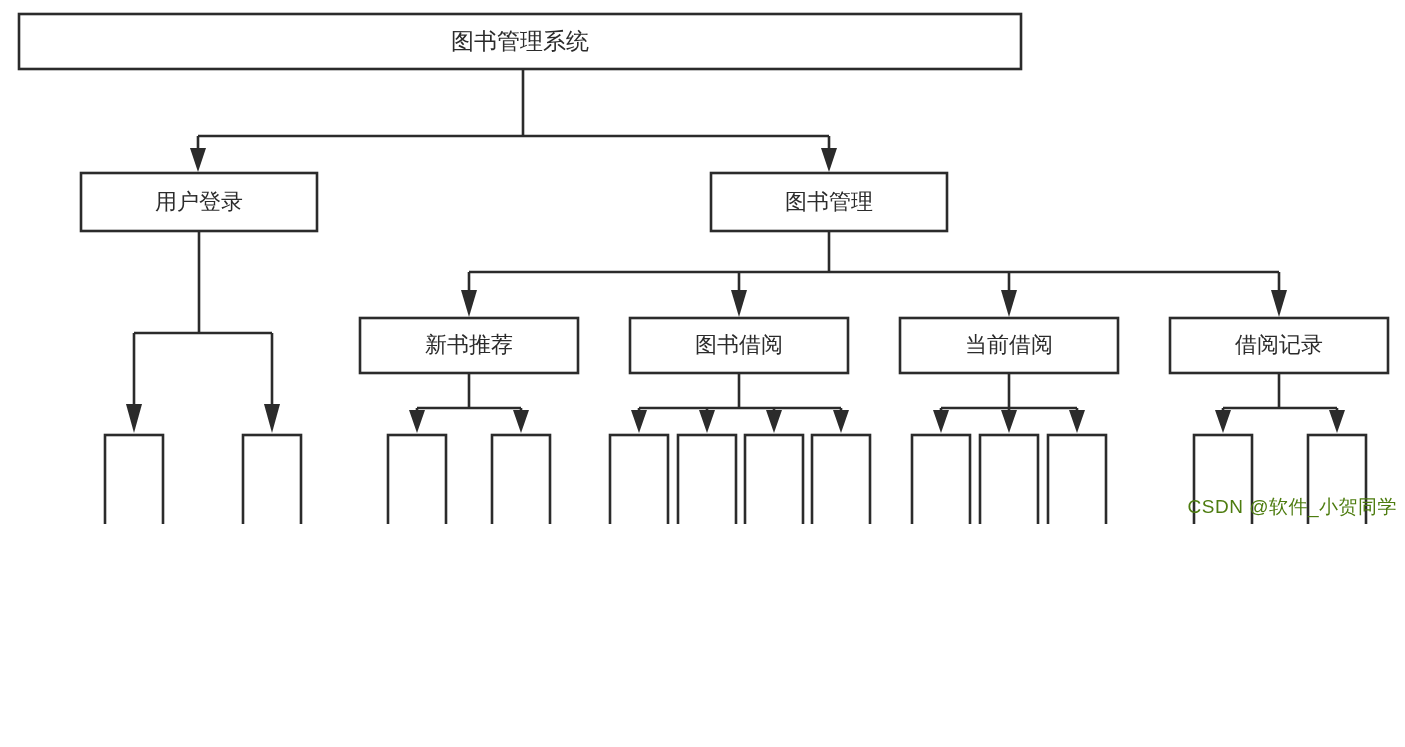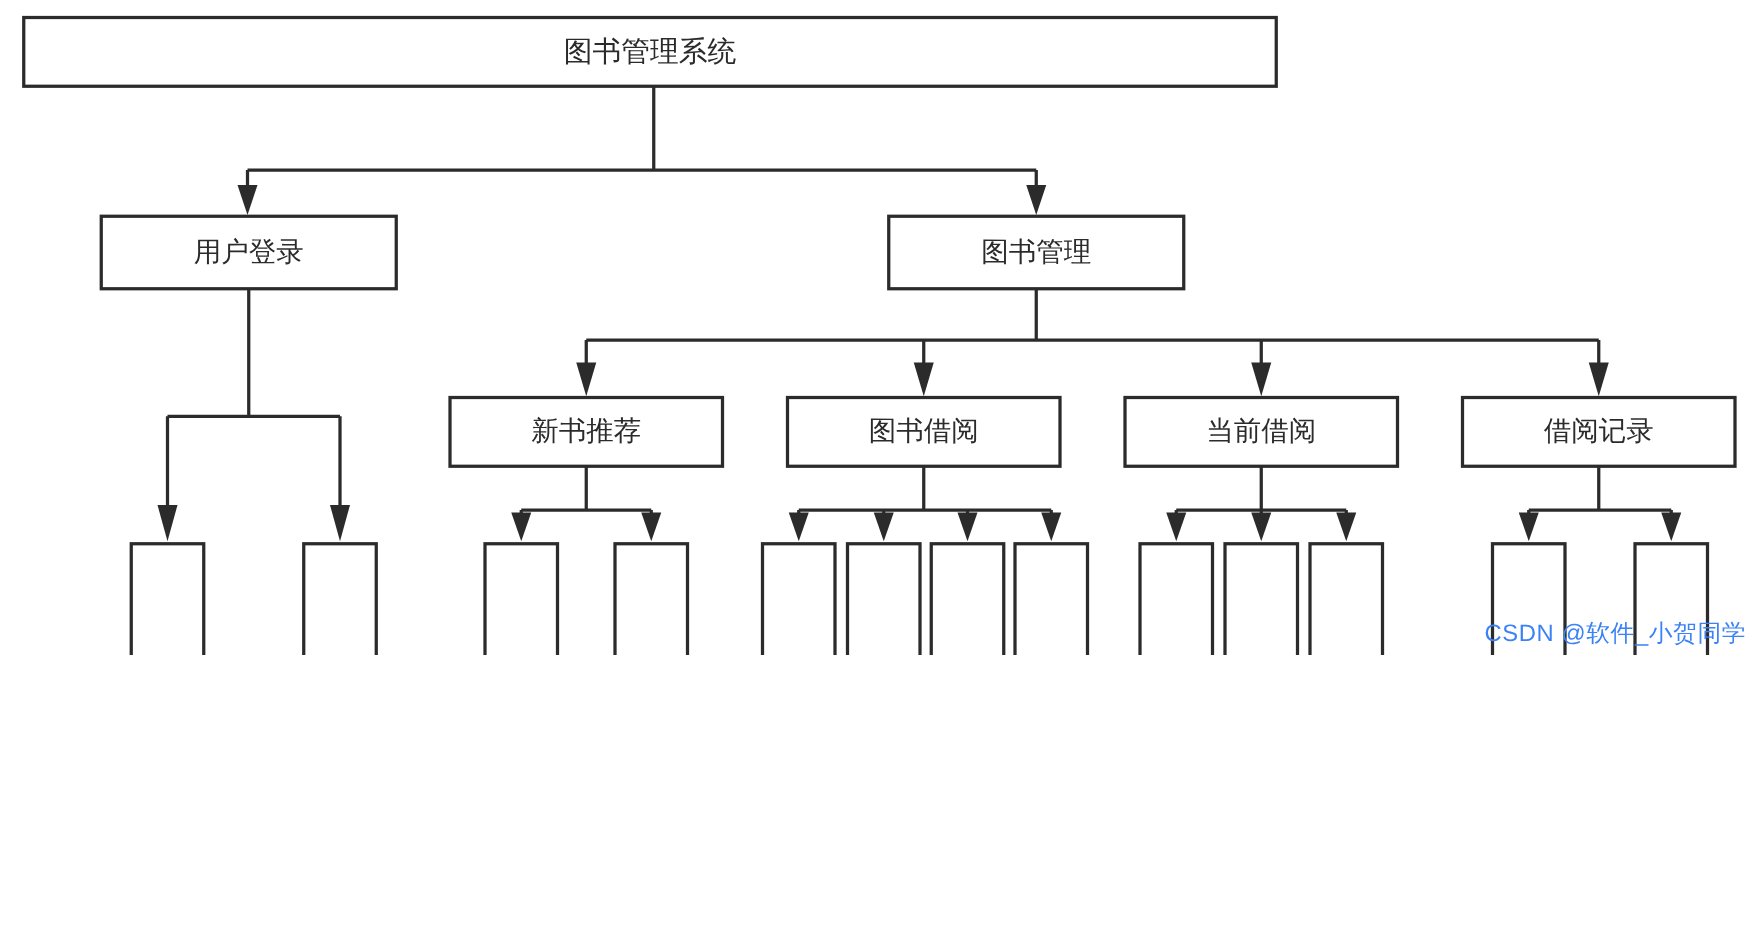--- a/index.html
+++ b/index.html
@@ -69,21 +69,21 @@
     align-items: center;
     justify-content: center;
     pointer-events: none;
   }
   .watermark {
     position: absolute;
     right: 8px;
     bottom: 4px;
     font-family: "Liberation Sans", "DejaVu Sans", sans-serif;
     font-size: 19px;
-    color: #3b82f6;
+    color: #4d7c0f;
     white-space: nowrap;
     letter-spacing: 0.5px;
   }
 </style>
 </head>
 <body>
 
 <div id="diagram-root">
 
   <svg class="flow" viewBox="0 0 1405 747" xmlns="http://www.w3.org/2000/svg">

